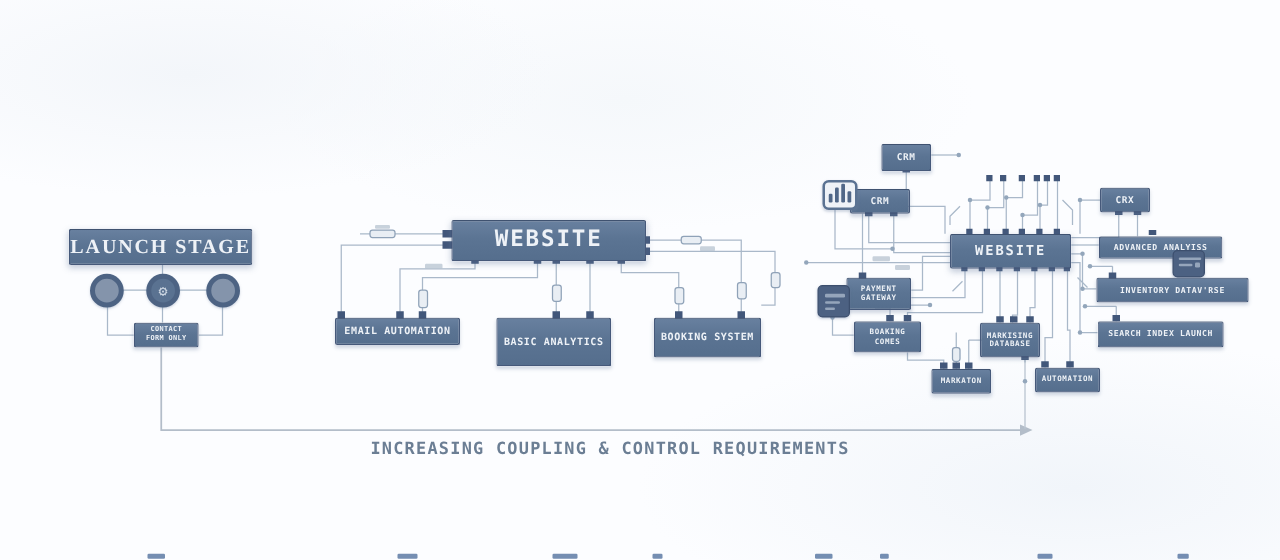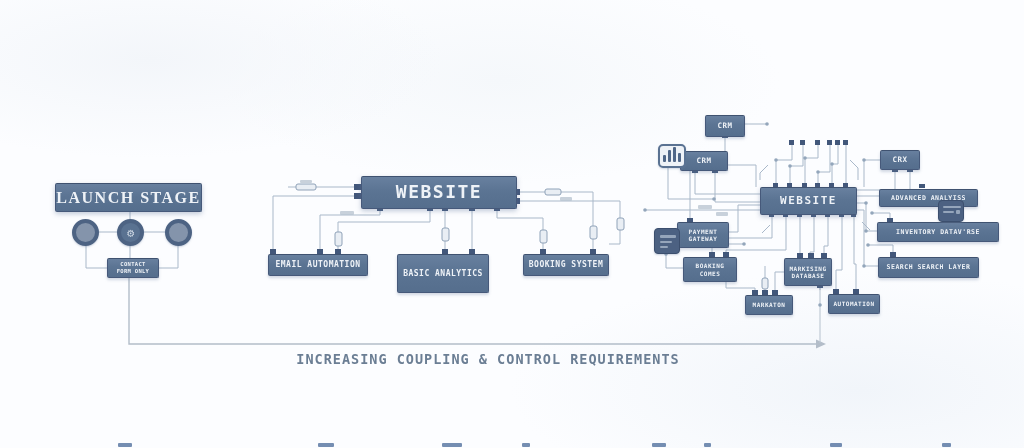--- a/index.html
+++ b/index.html
@@ -244,35 +244,35 @@
   </div>
   <div class="lcircle" style="left:165px;top:219px;"></div>
 
   <div class="node" style="left:107px;top:258px;width:52px;height:20px;font-size:5.5px;letter-spacing:.3px;">CONTACT
 FORM ONLY</div>
 
   <div class="node title" style="left:361px;top:176px;width:156px;height:33px;font-size:18px;">WEBSITE</div>
 
   <div class="node" style="left:268px;top:254px;width:100px;height:22px;font-size:8px;">EMAIL AUTOMATION</div>
   <div class="node" style="left:397px;top:254px;width:92px;height:39px;font-size:8px;">BASIC ANALYTICS</div>
-  <div class="node" style="left:523px;top:254px;width:86px;height:22px;font-size:8px;">BOOKING SYSTEM</div>
+  <div class="node" style="left:523px;top:254px;width:86px;height:32px;font-size:8px;">BOOKING SYSTEM</div>
 
   <div class="node" style="left:705px;top:115px;width:40px;height:22px;font-size:7.5px;">CRM</div>
   <div class="node" style="left:680px;top:151px;width:48px;height:20px;font-size:7.5px;">CRM</div>
   <div class="node" style="left:880px;top:150px;width:40px;height:20px;font-size:7.5px;">CRX</div>
   <div class="node title" style="left:760px;top:187px;width:97px;height:28px;font-size:11px;">WEBSITE</div>
   <div class="node" style="left:879px;top:189px;width:99px;height:18px;font-size:6.5px;">ADVANCED ANALYISS</div>
   <div class="node" style="left:677px;top:222px;width:52px;height:26px;font-size:6px;">PAYMENT
 GATEWAY</div>
   <div class="node" style="left:877px;top:222px;width:122px;height:20px;font-size:6.5px;">INVENTORY DATAV'RSE</div>
   <div class="node" style="left:683px;top:257px;width:54px;height:25px;font-size:6px;">BOAKING
 COMES</div>
   <div class="node" style="left:784px;top:258px;width:48px;height:28px;font-size:6px;">MARKISING
 DATABASE</div>
-  <div class="node" style="left:878px;top:257px;width:101px;height:21px;font-size:6.5px;">SEARCH SEARCH LAYER</div>
+  <div class="node" style="left:878px;top:257px;width:101px;height:21px;font-size:6.5px;">SEARCH INDEX LAUNCH</div>
   <div class="node" style="left:745px;top:295px;width:48px;height:20px;font-size:6px;">MARKATON</div>
   <div class="node" style="left:828px;top:294px;width:52px;height:20px;font-size:6px;">AUTOMATION</div>
 
   <div class="icon-chart" style="left:658px;top:144px;width:28px;height:24px;">
     <i style="height:7px"></i>
       <i style="height:12px"></i>
       <i style="height:15px"></i>
       <i style="height:9px"></i>
   </div>
   <div class="icon-dark" style="left:654px;top:228px;width:26px;height:26px;">

